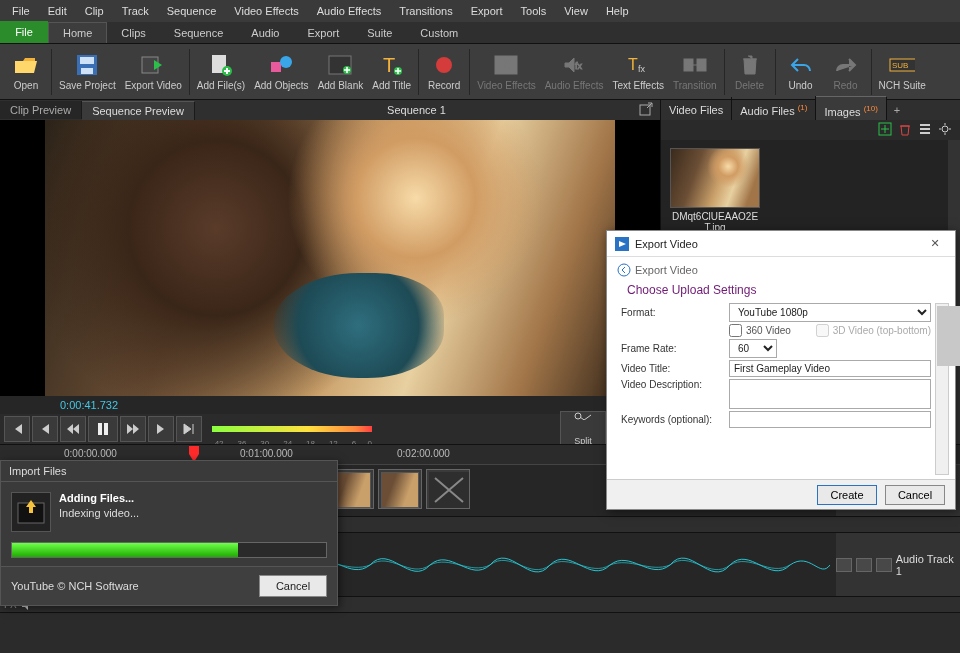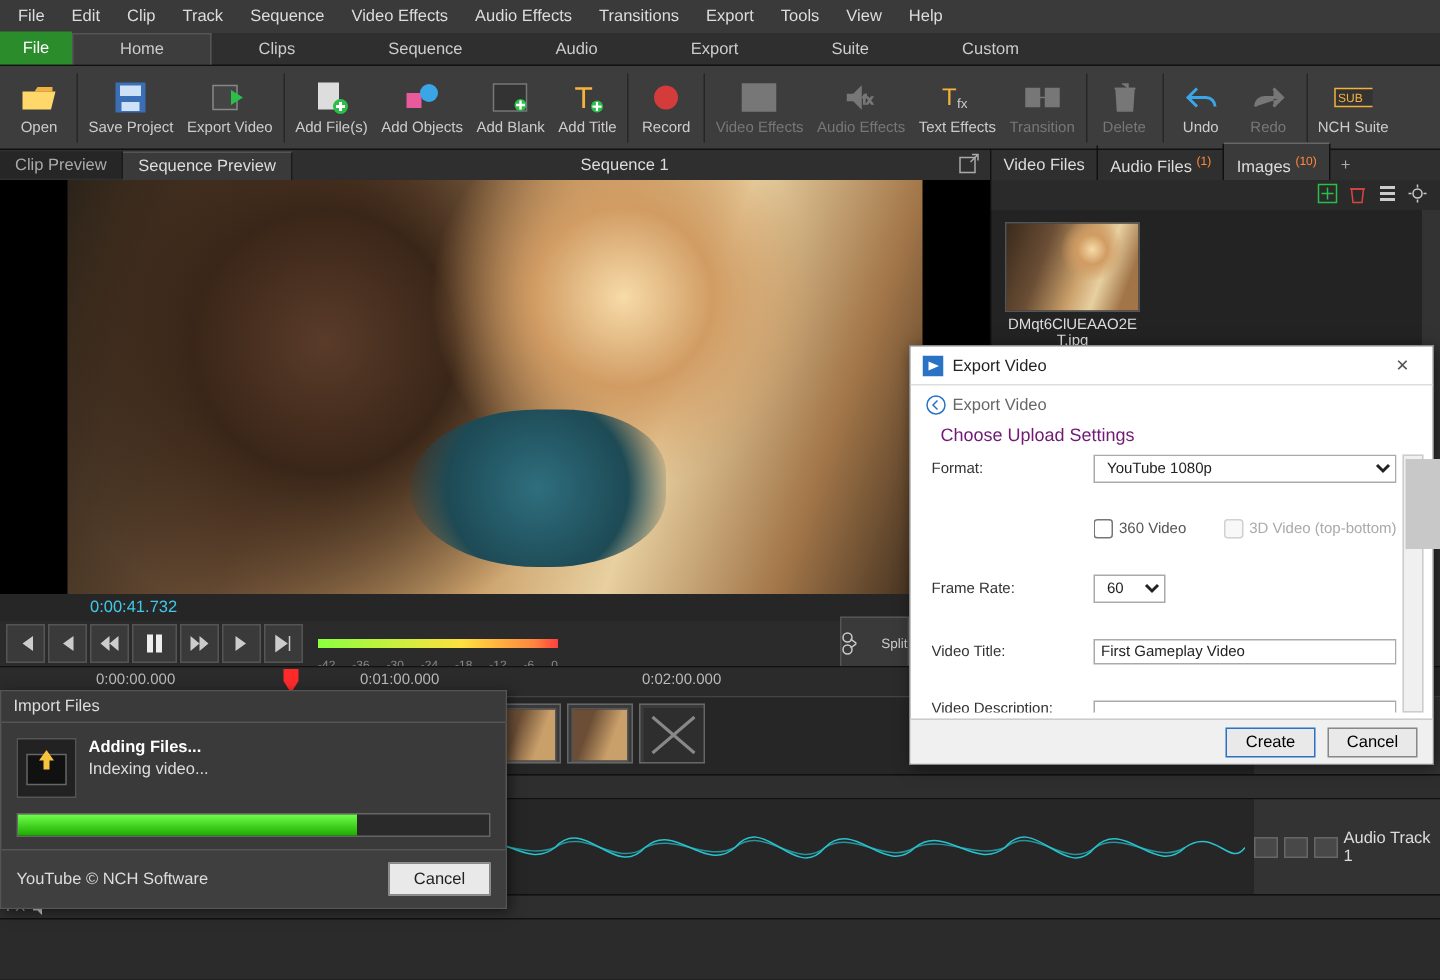--- a/index.html
+++ b/index.html
@@ -6,21 +6,21 @@
 html,body{width:960px;height:653px;overflow:hidden;background:#1a1a1a}
 .root{width:960px;height:653px;background:#2b2b2b;position:relative;color:#ccc;font-size:11px}
 
 
 .menubar{height:22px;background:#3a3a3a;display:flex;align-items:center;padding:0 4px;gap:2px}
 .menubar span{padding:3px 8px;color:#ddd;cursor:pointer}
 
 
 .tabrow{height:22px;background:#2f2f2f;display:flex;align-items:flex-end;border-bottom:1px solid #111}
 .tabrow .filebtn{background:#2a8c2a;color:#fff;width:48px;height:22px;display:flex;align-items:center;justify-content:center;font-size:11px}
-.tabrow .rtab{padding:4px 31px;color:#ccc;font-size:11px;cursor:pointer}
+.tabrow .rtab{padding:4px 14px;color:#ccc;font-size:11px;cursor:pointer}
 .tabrow .rtab.active{background:#3d3d3d;border-top:1px solid #555;border-left:1px solid #555;border-right:1px solid #555}
 
 
 .ribbon{height:56px;background:#3d3d3d;display:flex;align-items:center;gap:1px;padding:2px 4px;border-bottom:1px solid #111}
 .rb{display:flex;flex-direction:column;align-items:center;justify-content:center;min-width:44px;height:52px;gap:2px;cursor:pointer;padding:0 4px}
 .rb .ico{width:26px;height:26px;display:flex;align-items:center;justify-content:center}
 .rb .lbl{font-size:10px;color:#ccc;white-space:nowrap}
 .rb.dim .lbl{color:#777}
 .rb.dim svg *{stroke:#777;fill:#777}
 .sep{width:1px;height:46px;background:#262626;margin:0 2px}
@@ -42,21 +42,21 @@
 .fakeimg::after{content:"";position:absolute;left:40%;top:55%;width:30%;height:35%;background:radial-gradient(circle,#2f6e7e 0%,#1d4a55 60%,transparent 90%);border-radius:50% 40% 45% 50%}
 .tcrow{display:flex;align-items:center;height:18px;padding-left:60px}
 .tcrow .tc{color:#41c8e8;font-size:11px}
 .ctrlrow{height:30px;display:flex;align-items:center;gap:2px;padding:0 4px;background:#2b2b2b}
 .pbtn{width:26px;height:26px;background:#3a3a3a;border:1px solid #555;display:flex;align-items:center;justify-content:center;color:#ddd;cursor:pointer}
 .pbtn.play{width:30px}
 .vu{flex:0 0 210px;height:14px;margin:0 8px;display:flex;align-items:center;position:relative}
 .vu .bar{height:6px;width:160px;background:linear-gradient(90deg,#8bff3f 0%,#ffe03f 60%,#ff863f 90%,#ff3f3f 100%);position:relative}
 .vu .ticks{position:absolute;bottom:-12px;left:0;width:160px;display:flex;justify-content:space-between;font-size:8px;color:#888}
 .rctrl{display:flex;gap:4px;margin-left:auto}
-.bigbtn{width:46px;height:36px;background:#3a3a3a;border:1px solid #555;display:flex;align-items:center;justify-content:space-between;gap:16px;cursor:pointer;font-size:9px;color:#ccc}
+.bigbtn{width:46px;height:36px;background:#3a3a3a;border:1px solid #555;display:flex;flex-direction:column;align-items:center;justify-content:space-between;gap:16px;cursor:pointer;font-size:9px;color:#ccc}
 
 
 .bin{width:300px;background:#232323;display:flex;flex-direction:column;border-left:1px solid #111}
 .bintabs{height:20px;display:flex;background:#2f2f2f;align-items:center}
 .bintabs .bt{padding:7px 8px;font-size:11px;color:#ddd;border-right:1px solid #111;cursor:pointer}
 .bintabs .bt.active{background:#3a3a3a;border-top:1px solid #666}
 .bintabs .bt sup{font-size:8px;color:#ff8a3c}
 .bintabs .plus{padding:3px 7px;color:#aaa;cursor:pointer}
 .binopts{height:20px;display:flex;justify-content:flex-end;align-items:center;gap:4px;padding-right:6px;background:#2a2a2a}
 .binopts .ic{width:16px;height:16px}
@@ -100,21 +100,21 @@
 .importdlg .foot{display:flex;justify-content:space-between;align-items:center;padding:8px 10px;border-top:1px solid #555;background:#3f3f3f}
 .dlgbtn{min-width:68px;height:22px;background:#e9e9e9;color:#222;border:1px solid #888;font-size:11px;cursor:pointer}
 
 
 .exportdlg{position:absolute;left:606px;top:230px;width:350px;height:280px;background:#fff;border:1px solid #888;box-shadow:2px 2px 10px rgba(0,0,0,.5);z-index:60;color:#222;font-size:11px}
 .exportdlg .titlebar{height:26px;display:flex;align-items:center;padding:0 8px;gap:6px;border-bottom:1px solid #ddd}
 .exportdlg .titlebar .x{margin-left:auto;width:24px;height:18px;display:flex;align-items:center;justify-content:center;cursor:pointer;color:#555}
 .exportdlg .crumb{padding:6px 10px 2px 10px;color:#666;font-size:11px;display:flex;align-items:center;gap:4px}
 .exportdlg .heading{padding:4px 20px 8px 20px;color:#701a75;font-size:12px}
 .exportdlg .formarea{position:absolute;left:14px;right:24px;top:72px;bottom:34px;overflow:hidden}
-.formarea .row{display:flex;align-items:center;margin-bottom:24px;gap:6px}
+.formarea .row{display:flex;align-items:center;margin-bottom:2px;gap:6px}
 .formarea .lab{width:102px;color:#333;font-size:10px}
 .formarea select,.formarea input[type=text],.formarea textarea{font-size:10px;padding:2px 4px;border:1px solid #aaa;background:#fff;color:#222}
 .formarea select.full,.formarea input.full{flex:1;min-width:0}
 .formarea .chk{display:flex;align-items:center;gap:4px;font-size:10px;color:#555}
 .formarea textarea{flex:1;height:30px;resize:none}
 .exportdlg .scroll{position:absolute;right:6px;top:72px;width:14px;bottom:34px;background:#f0f0f0;border:1px solid #ccc}
 .exportdlg .scroll .thumb{position:absolute;left:1px;right:1px;top:2px;height:60px;background:#c8c8c8}
 .exportdlg .btnrow{position:absolute;left:0;right:0;bottom:0;height:30px;background:#f0f0f0;border-top:1px solid #ccc;display:flex;justify-content:flex-end;align-items:center;gap:8px;padding-right:10px}
 .exportdlg .btnrow .b{min-width:60px;height:20px;border:1px solid #888;background:#e9e9e9;font-size:11px;cursor:pointer}
 .exportdlg .btnrow .b.primary{border:1px solid #2a72c4}
@@ -438,21 +438,21 @@
         </div>
         <div class="binscroll"></div>
       </div>
     </div>
   </div>
 
   <div class="timeline">
     <div class="ruler">
       <span class="rt" style="left:64px">0:00:00.000</span>
       <span class="rt" style="left:240px">0:01:00.000</span>
-      <span class="rt" style="left:428px">0:02:00.000</span>
+      <span class="rt" style="left:397px">0:02:00.000</span>
       <span class="marker" style="left:188px">
           <svg width="12" height="18">
             <path d="M1 1h10v8l-5 8-5-8z" fill="#ff2b2b"></path>
           </svg>
         </span>
     </div>
     <div class="tracks">
       <div class="vtrack">
         <div class="clips">
           <div class="clip" style="left:330px;width:44px">
@@ -569,20 +569,24 @@
         <select style="width:48px"><option>60</option></select>
       </div>
       <div class="row">
         <span class="lab">Video Title:</span>
         <input class="full" type="text" value="First Gameplay Video" style="">
       </div>
       <div class="row" style="align-items:flex-start">
         <span class="lab">Video Description:</span>
         <textarea style=""></textarea>
       </div>
+      <div class="row">
+        <span class="lab">Keywords (optional):</span>
+        <input class="full" type="text" style="">
+      </div>
 
     </div>
     <div class="scroll">
         <div class="thumb"></div>
       </div>
     <div class="btnrow">
       <button class="b primary">Create</button>
       <button class="b">Cancel</button>
     </div>
   </div>

